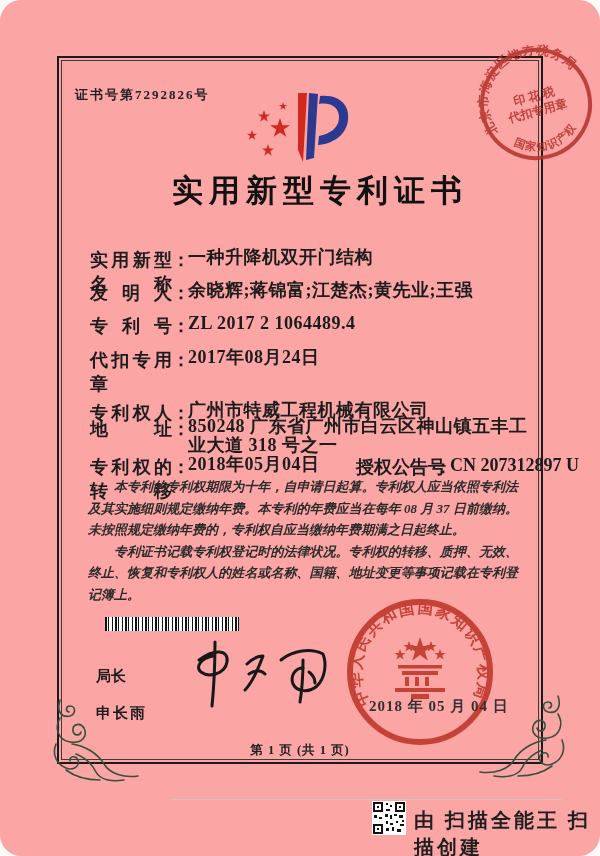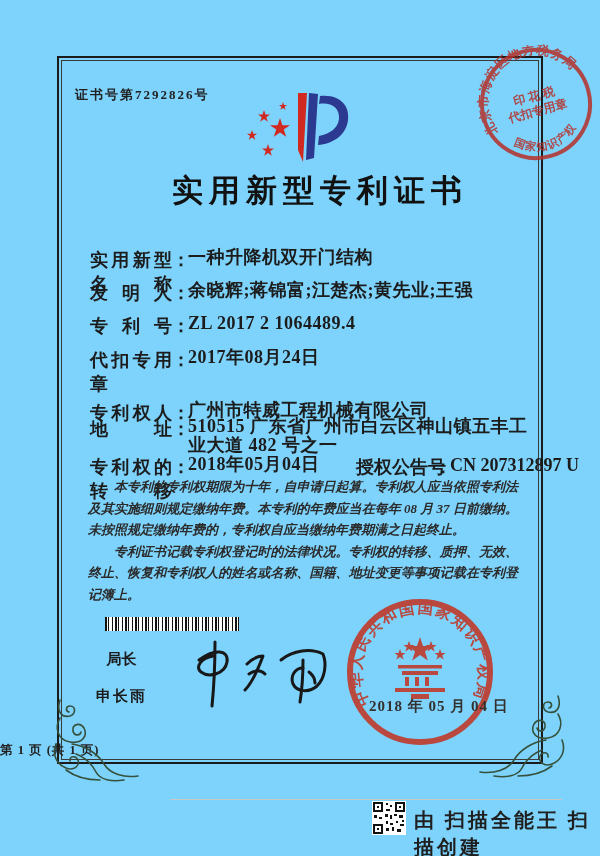--- a/index.html
+++ b/index.html
@@ -1,21 +1,21 @@
 <!DOCTYPE html>
 <html><head>
 <meta charset="utf-8">
 <style>
   * { margin:0; padding:0; box-sizing:border-box; }
   html,body { width:600px; height:856px; }
   body {
     font-family:"Liberation Serif","DejaVu Serif",serif;
     background:#fbfbf9; color:#1d1d1d; position:relative; overflow:hidden;
   }
-  .page { position:absolute; inset:0; background:#7dd3fc; }
+  .page { position:absolute; inset:0; background:#fca5a5;border-radius:21px; }
 
   
   .frame {
     position:absolute; left:57px; top:56px; width:486px; height:708px;
     border:2.5px solid #1b1b1b; background:transparent;
   }
   .frame::before {
     content:""; position:absolute; inset:2px; border:1px solid #3a3a3a;
   }
 
@@ -51,32 +51,32 @@
   .paras p { text-indent:2em; }
 
   .barcode {
     position:absolute; left:105px; top:617px; width:134px; height:14px;
     background:repeating-linear-gradient(90deg,
       #121212 0, #121212 2px, #ffffff 2px, #ffffff 3px,
       #121212 3px, #121212 4px, #ffffff 4px, #ffffff 7px,
       #121212 7px, #121212 8px, #ffffff 8px, #ffffff 10px);
   }
 
-  .director { position:absolute; left:96px; top:650px; font-size:15px; font-weight:700; color:#1c1c1c;text-align:center; }
+  .director { position:absolute; left:96px; top:667px; font-size:15px; font-weight:700; color:#1c1c1c; }
   .director .name { margin-top:18px; letter-spacing:2px; }
   .sig { position:absolute; left:185px; top:630px; }
 
   .seal-main { position:absolute; left:345px; top:597px; }
   .seal-date {
     position:absolute; left:369px; top:697px; font-size:15px; font-weight:700;
     letter-spacing:1px; color:#33302e; z-index:3;
   }
 
   .pagenum {
-    position:absolute; left:0; top:742px; width:600px; 
+    position:absolute; left:0; top:742px; width:600px; text-align:center;
     font-size:12.5px; font-weight:700; color:#222; letter-spacing:1px;
   }
 
   .ornament { position:absolute; z-index:2; }
   .orn-bl { left:46px; top:698px; }
   .orn-br { left:476px; top:694px; }
 
   .seal-tax { position:absolute; left:477px; top:45px; transform:rotate(-15deg); }
 
   .scanline { position:absolute; left:170px; top:799px; width:392px; height:1px; background:#c7c7c3; }
@@ -137,21 +137,21 @@
   <div class="row" style="top:314px">
     <span class="flabel">专利号</span><span class="fcolon">：</span><span class="fvalue">ZL 2017 2 1064489.4</span>
   </div>
   <div class="row" style="top:348px">
     <span class="flabel">代扣专用章</span><span class="fcolon">：</span><span class="fvalue">2017年08月24日</span>
   </div>
   <div class="row" style="top:401px">
     <span class="flabel">专利权人</span><span class="fcolon">：</span><span class="fvalue">广州市特威工程机械有限公司</span>
   </div>
   <div class="row" style="top:417px">
-    <span class="flabel">地址</span><span class="fcolon">：</span><span class="fvalue" style="width:346px">510515 广东省广州市白云区神山镇五丰工业大道 482 号之一</span>
+    <span class="flabel">地址</span><span class="fcolon">：</span><span class="fvalue" style="width:346px">850248 广东省广州市白云区神山镇五丰工业大道 318 号之一</span>
   </div>
   <div class="row" style="top:455px">
     <span class="flabel">专利权的转移</span><span class="fcolon">：</span><span class="fvalue" style="width:140px">2018年05月04日</span>
     <span class="grant-right"><span class="flabel">授权公告号</span><span class="fcolon">：</span><span>CN 207312897 U</span></span>
   </div>
 
   <div class="paras">
     <p>本专利的专利权期限为十年，自申请日起算。专利权人应当依照专利法及其实施细则规定缴纳年费。本专利的年费应当在每年 08 月 37 日前缴纳。未按照规定缴纳年费的，专利权自应当缴纳年费期满之日起终止。</p>
     <p>专利证书记载专利权登记时的法律状况。专利权的转移、质押、无效、终止、恢复和专利权人的姓名或名称、国籍、地址变更等事项记载在专利登记簿上。</p>
   </div>

